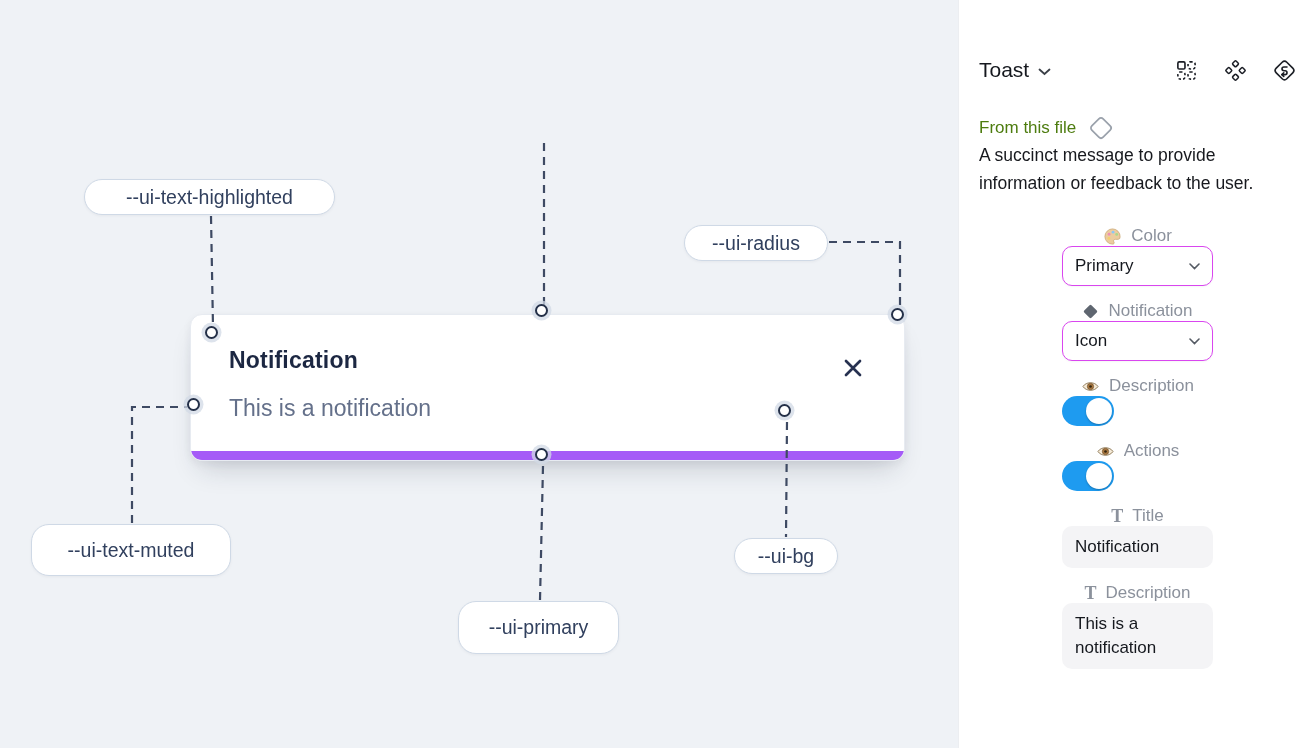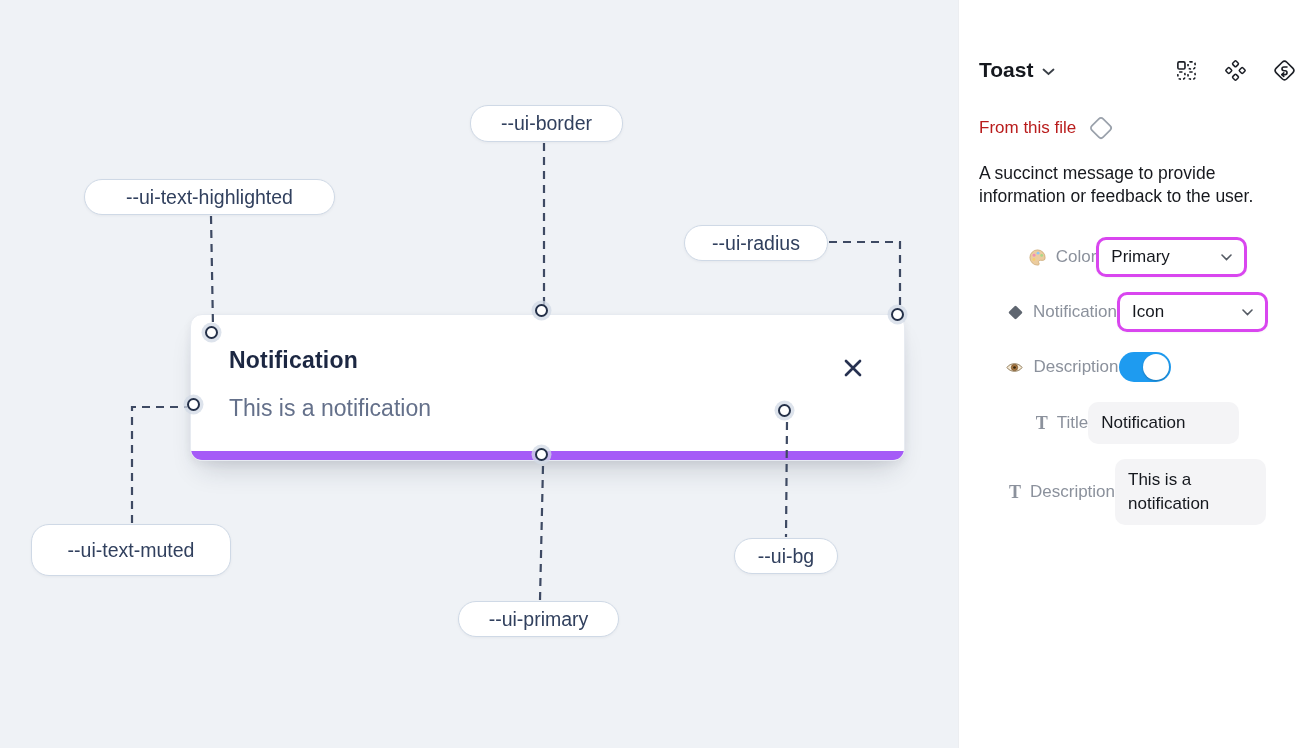--- a/index.html
+++ b/index.html
@@ -46,39 +46,39 @@
     display:flex; align-items:center; justify-content:center;
     box-shadow:0 1px 3px rgba(30,41,59,.05);
   }
 
   
   .panel {
     width:354px; height:748px; background:#fff;
     border-left:1px solid #eceef1; padding:0 16px 0 20px;
   }
   .panel-header { display:flex; align-items:center; margin-top:58px; }
-  .panel-title { font-size:21px; font-weight:700; color:#15181e; }
+  .panel-title { font-size:21px; font-weight:400; color:#15181e; }
   .panel-title-chevron { margin-left:9px; margin-top:3px; }
   .header-actions { margin-left:auto; display:flex; gap:26px; align-items:center; }
   .icon-btn { width:23px; height:23px; cursor:pointer; display:block; }
 
   .source-row { display:flex; align-items:center; gap:12px; margin-top:33px; }
-  .source-label { font-size:17px; color:#b91c1c; }
-
-  .panel-desc { margin-top:21px; font-size:17.5px; line-height:23px; color:#17191e; }
+  .source-label { font-size:17px; color:#4d7c0f; }
+
+  .panel-desc { font-size:17.5px; line-height:28px; color:#17191e; }
 
   .props { margin-top:29px; }
-  .prop-row { display:flex; align-items:center; justify-content:center; margin-bottom:15px; min-height:40px; }
+  .prop-row { display:flex; align-items:center; justify-content:flex-start; margin-bottom:15px; min-height:40px;flex-direction:column; }
   .prop-label { display:flex; align-items:center; gap:9px; font-size:17px; color:#8b919c; min-width:0; }
   .prop-label .lbl { white-space:nowrap; overflow:hidden; text-overflow:ellipsis; max-width:160px; }
   .t-glyph { font-family:"Liberation Serif","DejaVu Serif",serif; font-size:18px; font-weight:700; color:#8b919c; line-height:1; }
 
   .select {
     width:151px; height:40px; background:#fff;
-    border:3px solid #d946ef; border-radius:10px;
+    border:1px solid #d946ef; border-radius:10px;
     display:flex; align-items:center; padding:0 12px;
     font-size:17px; color:#15181e; cursor:pointer;
     box-shadow:0 1px 2px rgba(20,24,33,.04);
   }
   .select .val { flex:1; white-space:nowrap; overflow:hidden; text-overflow:ellipsis; font-weight:500; }
   .select .chev { flex:0 0 auto; margin-left:6px; }
   .select .pre-icon { flex:0 0 auto; margin-right:8px; display:flex; }
 
   .textfield {
     width:151px; background:#f4f4f6; border-radius:10px;
@@ -120,33 +120,30 @@
     </g>
   </svg>
 
   <div class="anchor" style="left:205px; top:326px;"></div>
   <div class="anchor" style="left:535px; top:304px;"></div>
   <div class="anchor" style="left:891px; top:308px;"></div>
   <div class="anchor" style="left:187px; top:398px;"></div>
   <div class="anchor" style="left:535px; top:448px;"></div>
   <div class="anchor" style="left:778px; top:404px;"></div>
 
-  <div class="pill" style="left:470px; top:105px; width:153px; height:37px;">
-      <span>--ui-border</span>
-    </div>
   <div class="pill" style="left:84px;  top:179px; width:251px; height:36px;">
       <span>--ui-text-highlighted</span>
     </div>
   <div class="pill" style="left:684px; top:225px; width:144px; height:36px;">
       <span>--ui-radius</span>
     </div>
   <div class="pill" style="left:31px;  top:524px; width:200px; height:52px;">
       <span>--ui-text-muted</span>
     </div>
-  <div class="pill" style="left:458px; top:601px; width:161px; height:36px;">
+  <div class="pill" style="left:458px; top:601px; width:161px; height:53px;">
       <span>--ui-primary</span>
     </div>
   <div class="pill" style="left:734px; top:538px; width:104px; height:36px;">
       <span>--ui-bg</span>
     </div>
 </div>
 
 <div class="panel">
 
   <div class="panel-header">
@@ -227,20 +224,33 @@
           <circle cx="12" cy="12" r="4" fill="#a8763f" stroke="#6d4d27" stroke-width="0.8"></circle>
           <circle cx="12" cy="12" r="1.7" fill="#35260f"></circle>
         </svg>
         <span class="lbl">Description</span>
       </div>
       <div class="toggle" style="background:#1e9bf0;">
           <div class="knob"></div>
         </div>
     </div>
 
+    <div class="prop-row">
+      <div class="prop-label">
+        <svg width="19" height="19" viewBox="0 0 24 24">
+          <path d="M2.5 12 C6.5 5.6 17.5 5.6 21.5 12 C17.5 18.4 6.5 18.4 2.5 12Z" fill="#f5ead7" stroke="#8f7a58" stroke-width="1.2"></path>
+          <circle cx="12" cy="12" r="4" fill="#a8763f" stroke="#6d4d27" stroke-width="0.8"></circle>
+          <circle cx="12" cy="12" r="1.7" fill="#35260f"></circle>
+        </svg>
+        <span class="lbl">Actions</span>
+      </div>
+      <div class="toggle" style="background:#1e9bf0;">
+          <div class="knob"></div>
+        </div>
+    </div>
 
 
     <div class="prop-row">
       <div class="prop-label">
         <span class="t-glyph">T</span>
         <span class="lbl">Title</span>
       </div>
       <div class="textfield">Notification</div>
     </div>
 

